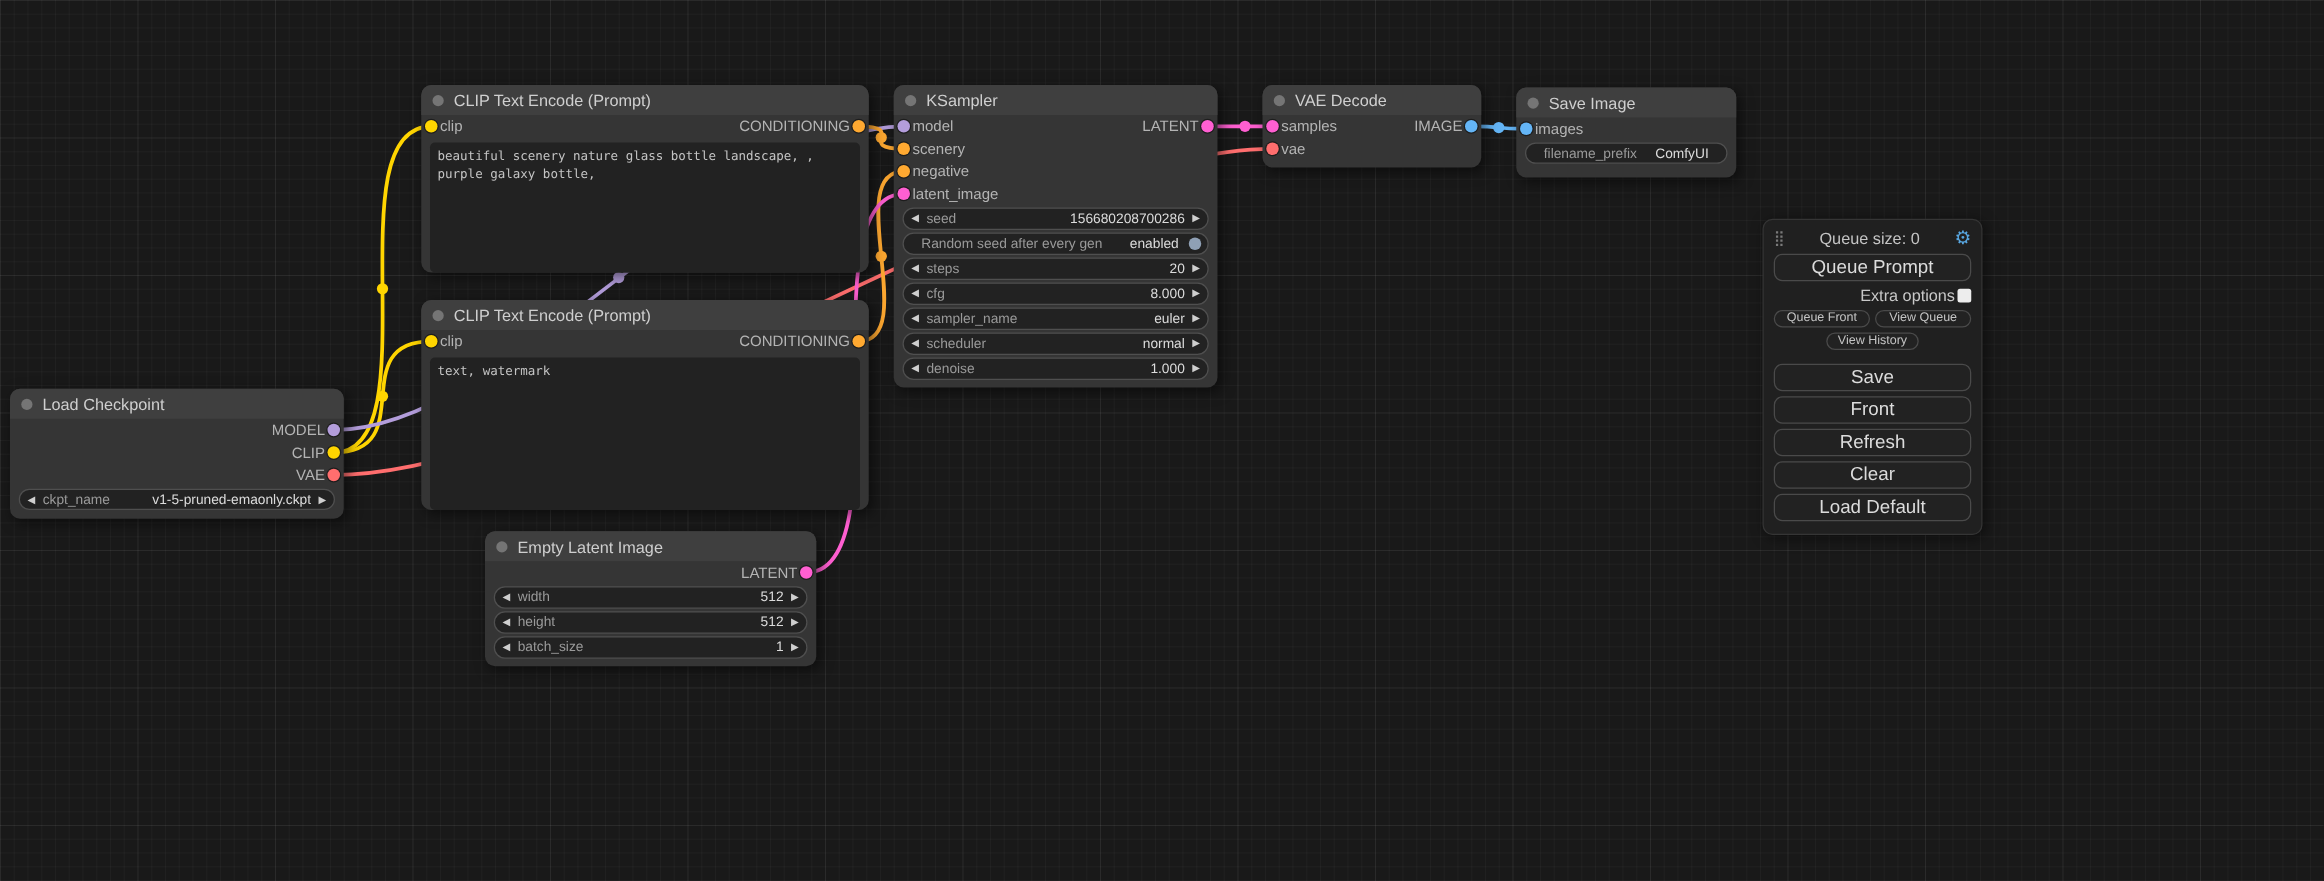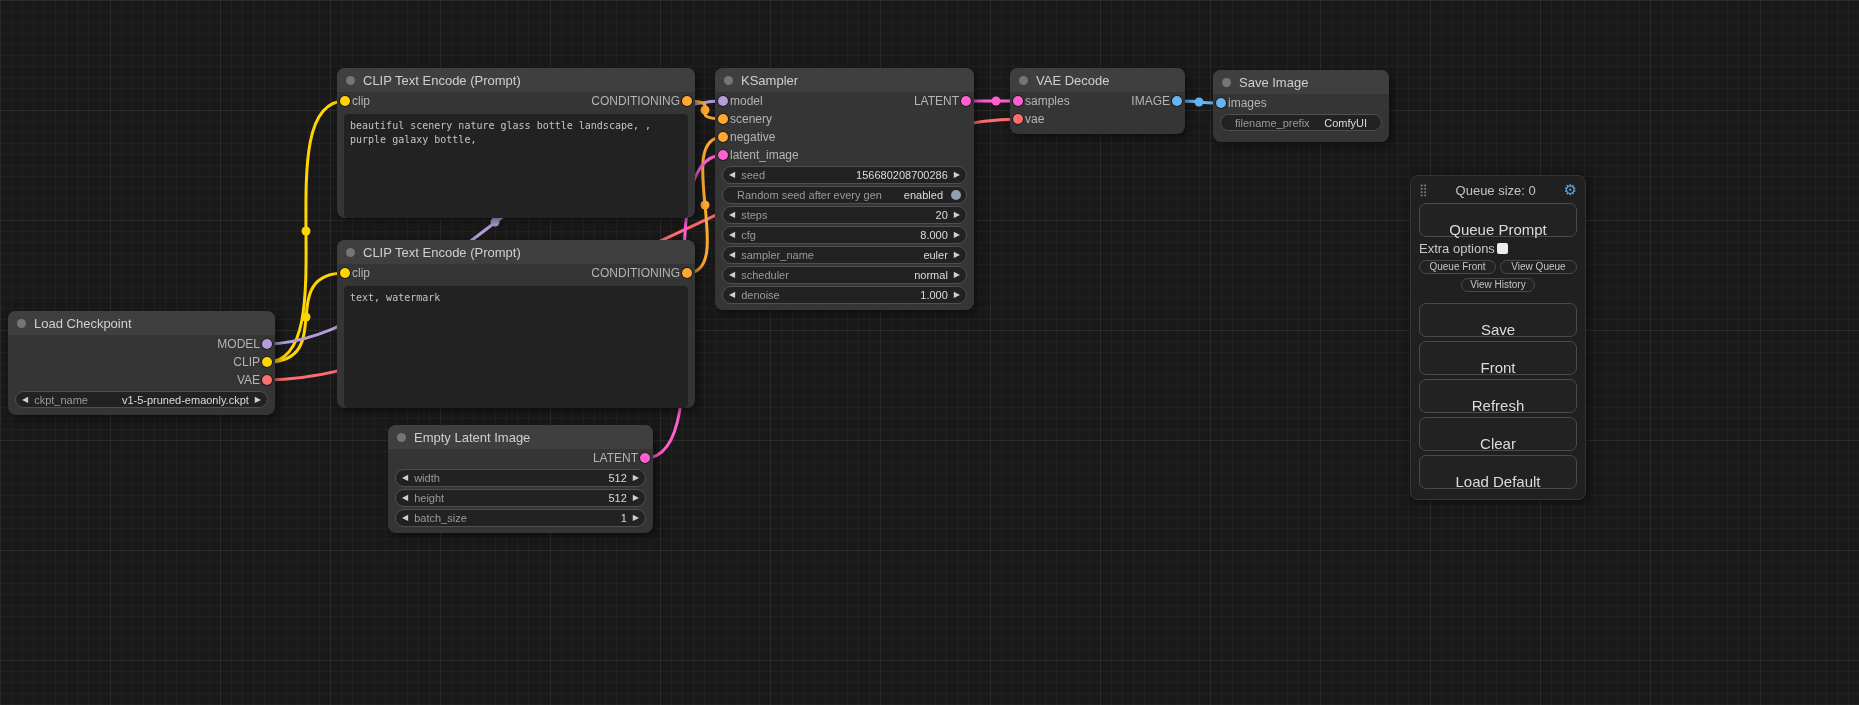--- a/index.html
+++ b/index.html
@@ -52,23 +52,23 @@
     position:absolute;left:1410px;top:175px;width:158px;z-index:3;
     background:#202020;border:1px solid #353535;border-radius:8px;
     box-shadow:2px 2px 10px rgba(0,0,0,0.5);
     padding:5px 8px 10px;display:flex;flex-direction:column;gap:4px;
   }
   .qheader{display:flex;align-items:center;justify-content:space-between;height:18px;color:#c4c4c4;font-size:13px;}
   .drag{color:#7a7a7a;font-size:12px;cursor:grab;}
   .gear{font-size:15px;cursor:pointer;}
   .qbig{
     background:#222222;border:1px solid #4a4a4a;border-radius:7px;color:#dcdcdc;
-    font-size:15px;height:22px;line-height:20px;cursor:pointer;font-family:inherit;padding:16px;
-  }
-  .qextra{display:flex;justify-content:flex-start;align-items:center;gap:2px;color:#c8c8c8;font-size:13px;height:15px;}
+    font-size:15px;height:22px;line-height:20px;cursor:pointer;font-family:inherit;padding:0;
+  }
+  .qextra{display:flex;justify-content:flex-end;align-items:center;gap:2px;color:#c8c8c8;font-size:13px;height:15px;}
   .qcheck{width:11px;height:11px;background:#ededed;border-radius:2px;cursor:pointer;}
   .qrow{display:flex;gap:4px;align-items:flex-end;}
   .qrow.center{justify-content:center;}
   .qsmall{
     background:#222222;border:1px solid #4a4a4a;border-radius:9px;color:#c4c4c4;
     font-size:10px;height:14px;line-height:12px;padding:0 8px;cursor:pointer;flex:1;font-family:inherit;
   }
   .qsmall.vh{flex:0 0 auto;min-width:70px;}
   .gap{height:3px;}
 </style>

